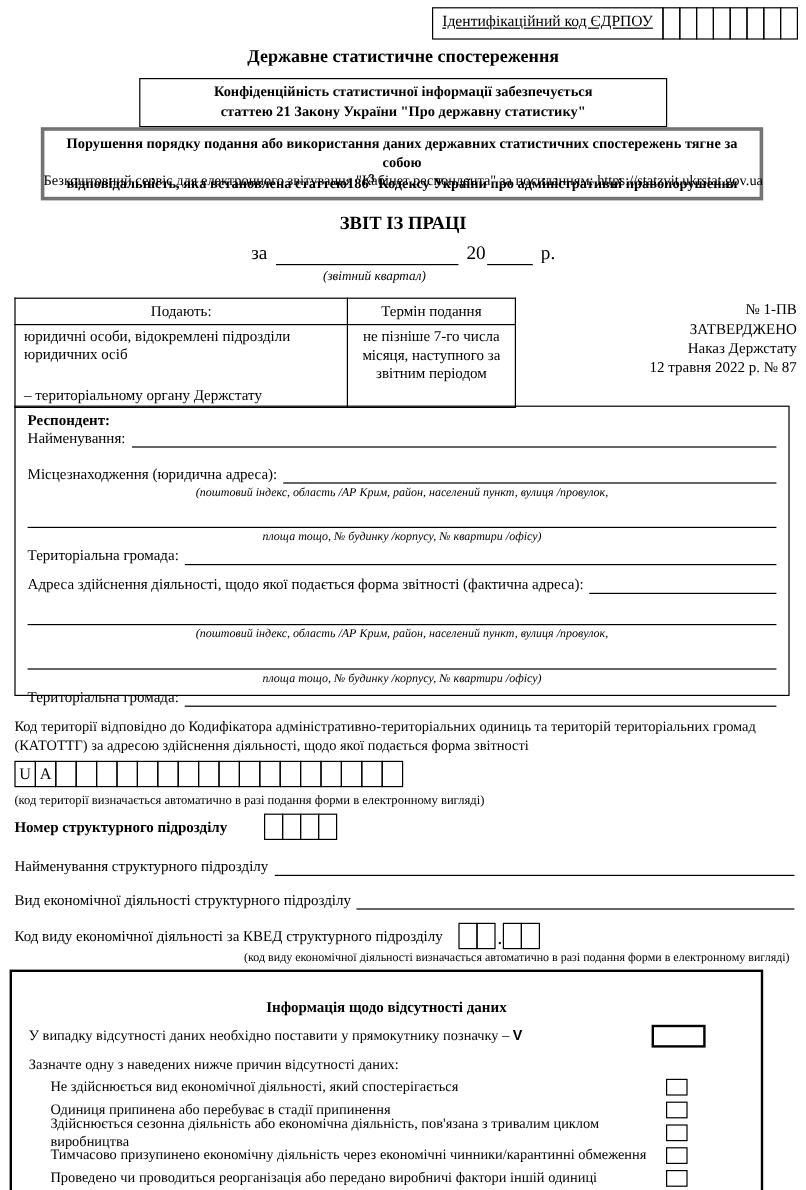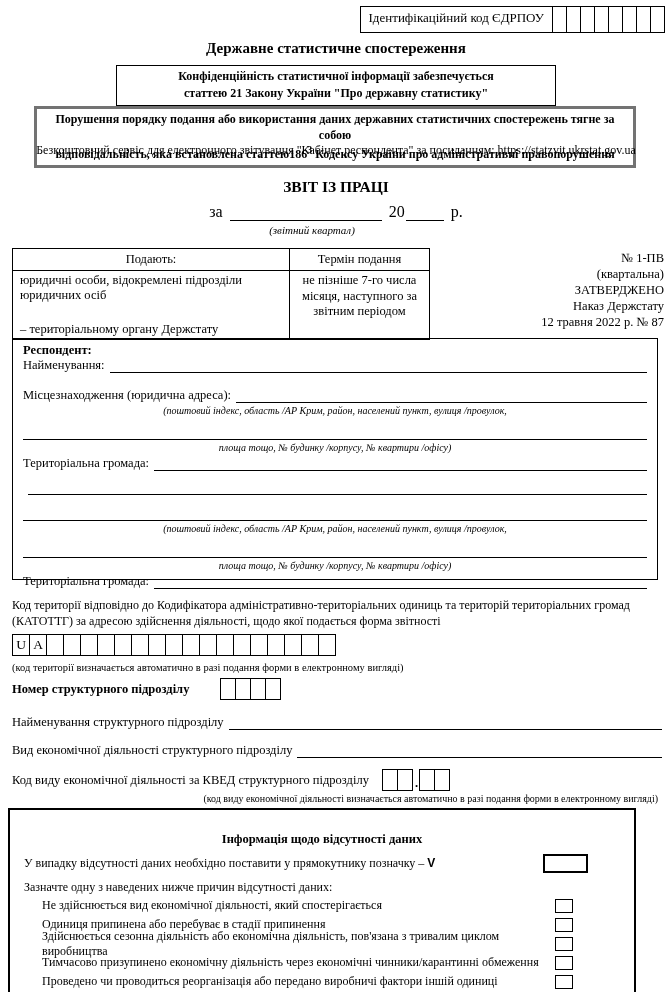--- a/index.html
+++ b/index.html
@@ -4,21 +4,21 @@
 <style>
   * { box-sizing: border-box; }
   body { margin:0; background:#fff; }
   .page {
     position:relative; width:672px; height:992px; margin:0 auto;
     font-family:"Liberation Serif", serif; color:#000; background:#fff;
     font-size:12.5px;
   }
   
   .edrpou { position:absolute; top:6px; right:7px; display:flex; align-items:stretch; }
-  .edrpou-label { border:1px solid #000; padding:3px 8px; font-size:13px; white-space:nowrap; }
+  .edrpou-label { border:1px solid #000; padding:3px 8px; font-size:13px; white-space:nowrap;text-decoration:underline; }
   .cellrow { display:flex; }
   .cell { width:15px; height:27px; border:1px solid #000; margin-left:-1px;
           display:flex; align-items:center; justify-content:center; font-size:13px; }
   
   .doc-title { position:absolute; top:40px; left:0; width:100%; text-align:center;
                font-weight:bold; font-size:15px; }
   .conf-box { position:absolute; top:65px; left:50%; transform:translateX(-50%);
               width:440px; border:1px solid #000; text-align:center; font-weight:bold;
               font-size:12px; line-height:1.45; padding:2px 6px; }
   .violation-box { position:absolute; top:106px; left:34px; width:602px; border:3px solid #737373;
@@ -132,21 +132,20 @@
         <div>юридичні особи, відокремлені підрозділи юридичних осіб</div>
         <div class="who-line2">– територіальному органу Держстату</div>
       </td>
       <td class="td-term">не пізніше 7-го числа місяця, наступного за звітним періодом</td>
     </tr>
   </tbody>
     </table>
 
   <div class="approval">
     <div>№ 1-ПВ</div>
-    <div>(квартальна)</div>
     <div>ЗАТВЕРДЖЕНО</div>
     <div>Наказ Держстату</div>
     <div>12 травня 2022 р. № 87</div>
   </div>
 
   <div class="resp-box">
     <div class="bold">Респондент:</div>
     <div class="frow">
       <span class="flabel">Найменування:</span>
       <span class="fline"></span>
@@ -156,20 +155,21 @@
       <span class="fline"></span>
     </div>
     <div class="hint">(поштовий індекс, область /АР Крим, район, населений пункт, вулиця /провулок,</div>
     <div class="fullline" style="margin-top:10px;"></div>
     <div class="hint">площа тощо, № будинку /корпусу, № квартири /офісу)</div>
     <div class="frow" style="margin-top:2px;">
       <span class="flabel">Територіальна громада:</span>
       <span class="fline"></span>
     </div>
     <div class="frow" style="margin-top:9px;">
+      <span class="flabel">Адреса здійснення діяльності, щодо якої подається форма звітності (фактична адреса):</span>
       <span class="fline"></span>
     </div>
     <div class="fullline" style="margin-top:13px;"></div>
     <div class="hint">(поштовий індекс, область /АР Крим, район, населений пункт, вулиця /провулок,</div>
     <div class="fullline" style="margin-top:10px;"></div>
     <div class="hint">площа  тощо, № будинку /корпусу, № квартири /офісу)</div>
     <div class="frow" style="margin-top:2px;">
       <span class="flabel">Територіальна громада:</span>
       <span class="fline"></span>
     </div>

